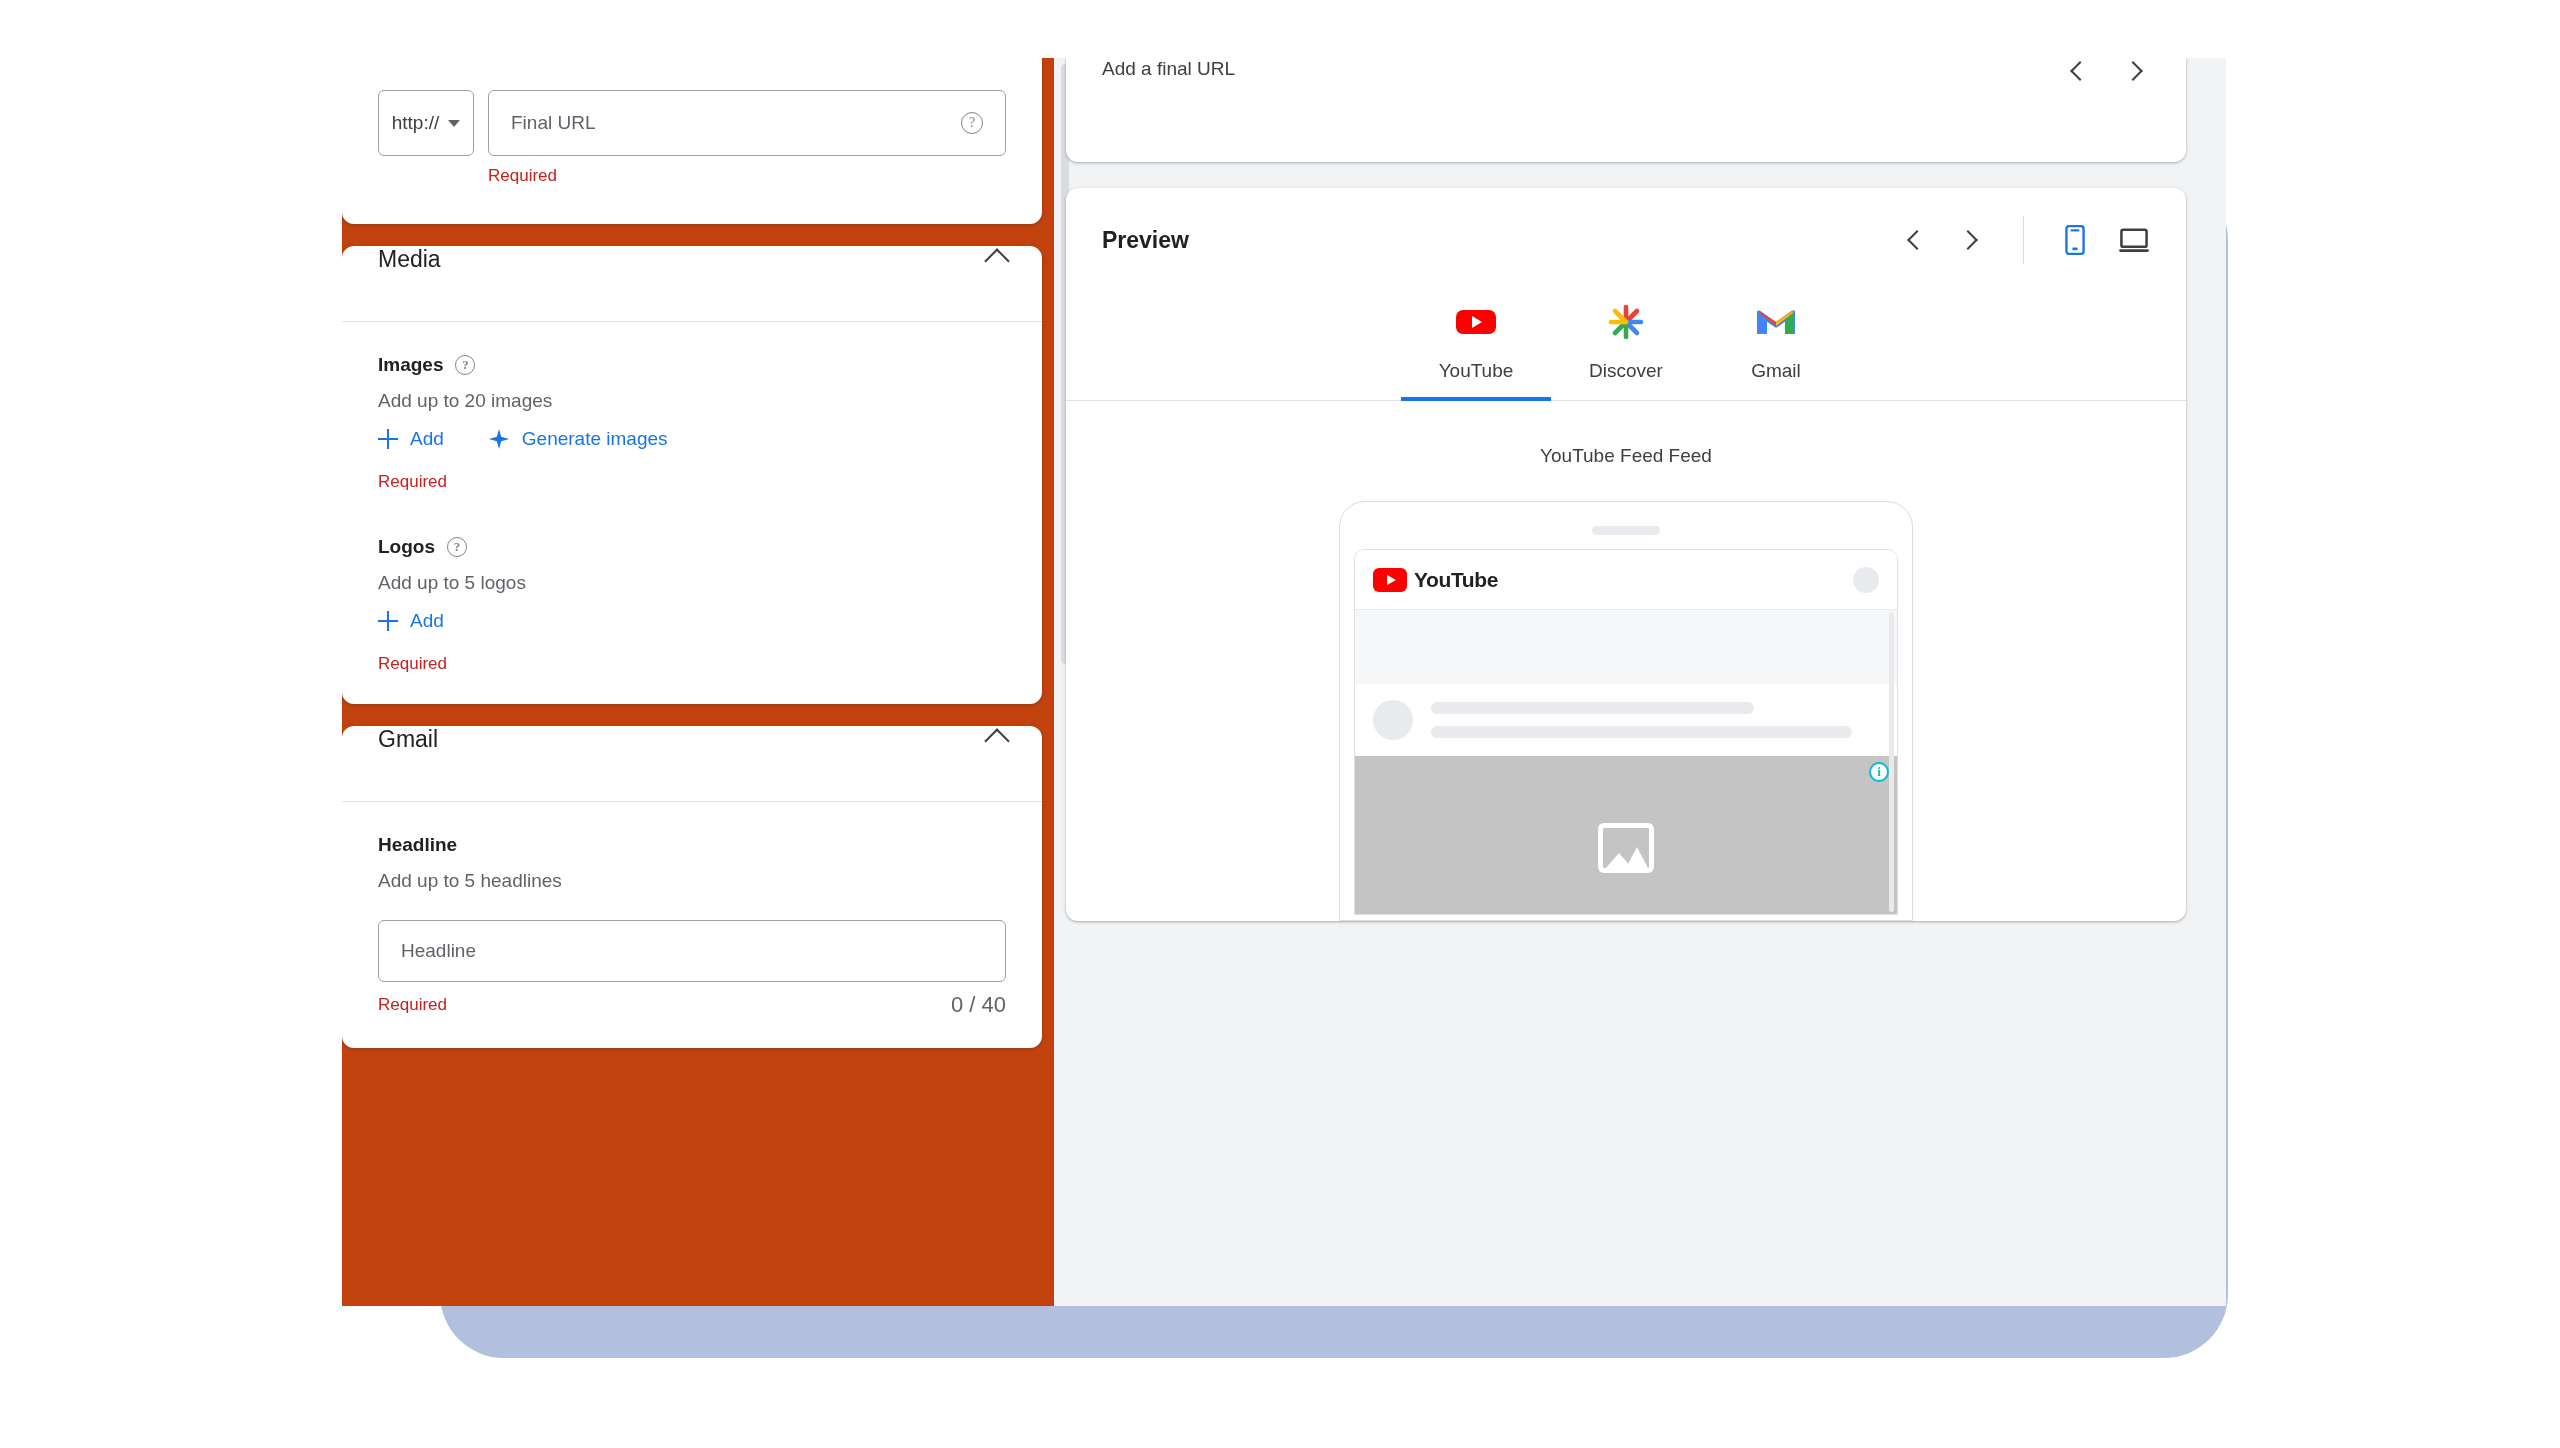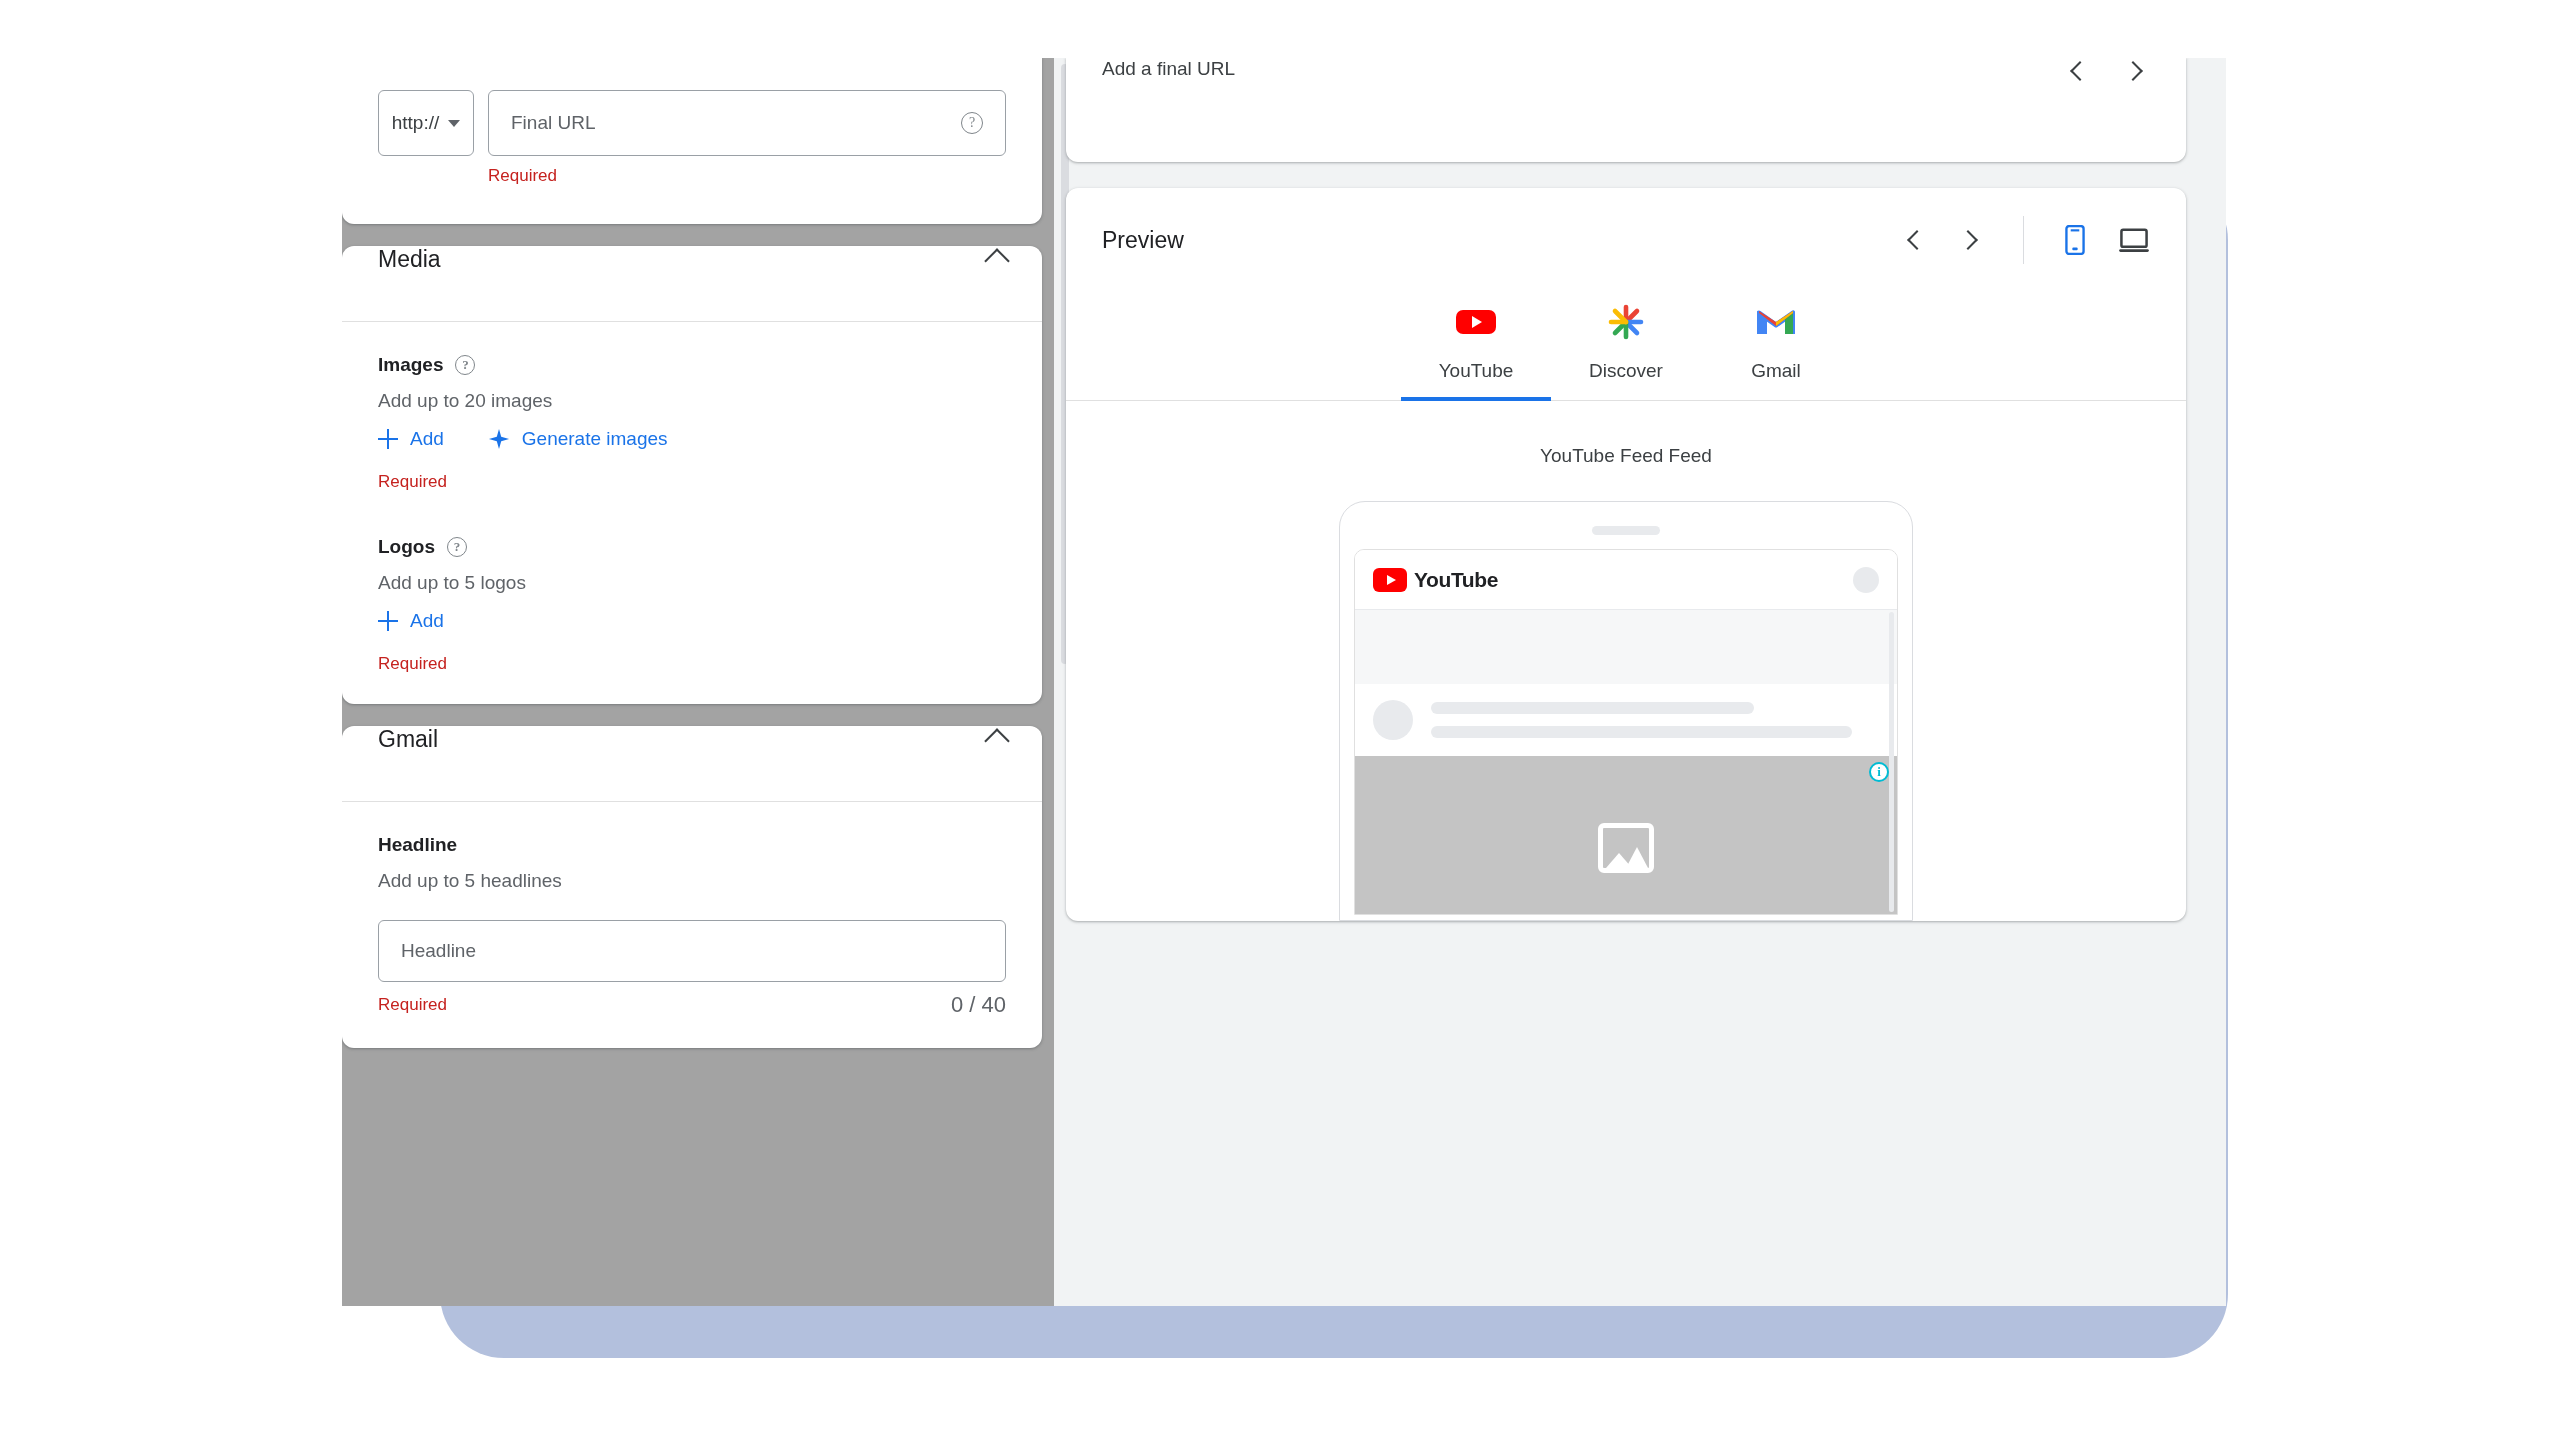--- a/index.html
+++ b/index.html
@@ -29,21 +29,21 @@
     background: #f1f3f4;
     z-index: 1;
     overflow: hidden;
   }
 
   
   .left-col {
     position: absolute;
     left: 0; top: 0;
     width: 712px; height: 1248px;
-    background: #a3a3a3;
+    background: #c2410c;
   }
   .card {
     background: #fff;
     border-radius: 12px;
     box-shadow: 0 1px 2px rgba(60,64,67,.28), 0 1px 3px 1px rgba(60,64,67,.10);
     margin: 0 0 22px 0;
     width: 700px;
   }
   .card-url { margin-top: 0; border-radius: 0 0 12px 12px; }
   .card-url-inner { padding: 32px 36px 38px 36px; }
@@ -152,21 +152,21 @@
     border-top: 2.4px solid #3c4043; border-right: 2.4px solid #3c4043;
     top: 6px;
   }
   .arrow.left::before  { transform: rotate(-135deg); left: 7px; }
   .arrow.right::before { transform: rotate(45deg); left: 2px; }
 
   .preview-head {
     height: 104px; display: flex; align-items: center;
     padding: 0 36px; position: relative;
   }
-  .preview-title { font-size: 23px; color: #202124; font-weight: 400; }
+  .preview-title { font-size: 23px; color: #202124; font-weight: 700; }
   .preview-tools {
     position: absolute; right: 36px; top: 0; height: 104px;
     display: flex; align-items: center; gap: 30px;
   }
   .divider-v { width: 1px; height: 48px; background: #dadce0; margin: 0 8px; }
   .dev-btn { cursor: pointer; display: flex; align-items: center; }
 
   .platform-tabs {
     display: flex; justify-content: center; gap: 0;
     border-bottom: 1px solid #e0e0e0;

